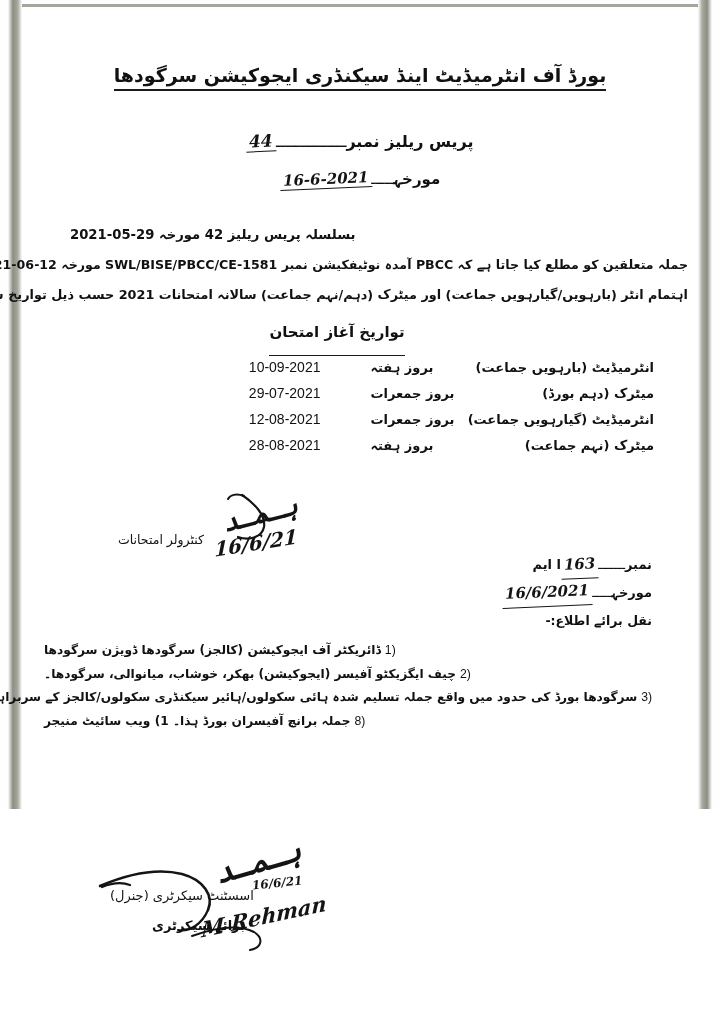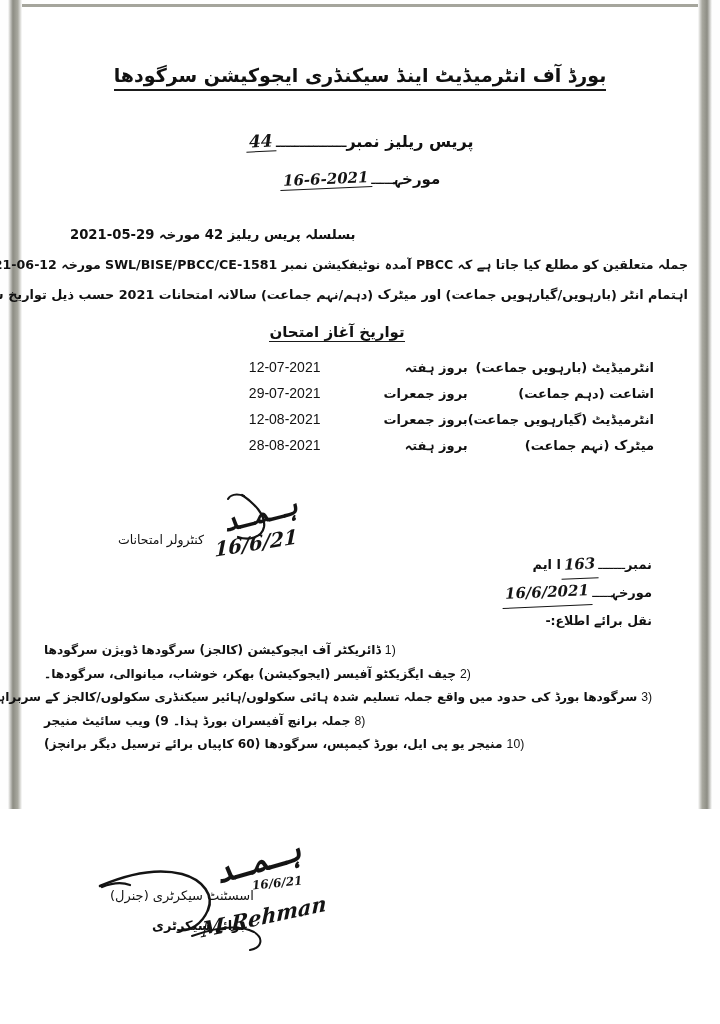--- a/index.html
+++ b/index.html
@@ -129,40 +129,40 @@
   .dates-head {
     position: absolute;
     top: 316px;
     left: 0; right: 46px;
     text-align: center;
     font-size: 15px;
     font-weight: 700;
   }
   .dates-head span.u {
     border-bottom: 1.6px solid #1a1a1a;
-    padding-bottom: 0;
+    padding-bottom: 14px;
   }
 
   .dates-table {
     position: absolute;
     top: 348px;
     left: 120px;
     right: 44px;
     border-collapse: collapse;
     direction: rtl;
   }
   .dates-table td {
     font-size: 13px;
     font-weight: 600;
     padding: 4px 0 6px;
     white-space: nowrap;
     vertical-align: middle;
   }
   .dates-table td.cls  { width: 46%; text-align: right; }
-  .dates-table td.day  { width: 24%; text-align: right; }
+  .dates-table td.day  { width: 24%; text-align: left; }
   .dates-table td.dat  { width: 30%; text-align: left; direction: ltr; font-family: "Liberation Sans", sans-serif; font-size: 14px; font-weight: 400; }
 
   
   .ctrl-block {
     position: absolute;
     top: 486px;
     left: 96px;
     width: 230px;
     height: 84px;
   }
@@ -318,24 +318,24 @@
 
       <div class="dates-head">
         <span class="u">تواریخ آغاز امتحان</span>
       </div>
 
       <table class="dates-table">
         <tbody>
           <tr>
             <td class="cls">انٹرمیڈیٹ (بارہویں جماعت)</td>
             <td class="day">بروز ہفتہ</td>
-            <td class="dat">12-07-2021</td>
+            <td class="dat">10-09-2021</td>
           </tr>
           <tr>
-            <td class="cls">اشاعت (دہم جماعت)</td>
+            <td class="cls">میٹرک (دہم بورڈ)</td>
             <td class="day">بروز جمعرات</td>
             <td class="dat">29-07-2021</td>
           </tr>
           <tr>
             <td class="cls">انٹرمیڈیٹ (گیارہویں جماعت)</td>
             <td class="day">بروز جمعرات</td>
             <td class="dat">12-08-2021</td>
           </tr>
           <tr>
             <td class="cls">میٹرک     (نہم جماعت)</td>
@@ -363,22 +363,21 @@
           <span>مورخہ</span><span class="dots">ـــــ</span><span class="hand small">16/6/2021</span>
         </div>
       </div>
 
       <div class="copy-note">نقل برائے اطلاع:-</div>
 
       <div class="dist-list">
         <span class="item"><span class="n">1)</span><span>ڈائریکٹر آف ایجوکیشن (کالجز) سرگودھا ڈویژن سرگودھا</span></span>
         <span class="item"><span class="n">2)</span><span>چیف ایگزیکٹو آفیسر (ایجوکیشن) بھکر، خوشاب، میانوالی، سرگودھا۔</span></span>
         <span class="item"><span class="n">3)</span><span>سرگودھا بورڈ کی حدود میں واقع جملہ تسلیم شدہ ہائی سکولوں/ہائیر سیکنڈری سکولوں/کالجز کے سربراہان۔</span></span>
-        <span class="item"><span class="n">8)</span><span>جملہ برانچ آفیسران بورڈ ہذا۔ 9) ویب سائیٹ منیجر</span></span>
-        <span class="item"><span class="n">10)</span><span>منیجر یو پی ایل، بورڈ کیمپس، سرگودھا (60 کاپیاں برائے ترسیل دیگر برانچز)</span></span>
+        <span class="item"><span class="n">8)</span><span>جملہ برانچ آفیسران بورڈ ہذا۔ 1) ویب سائیٹ منیجر</span></span>
       </div>
 
       <div class="bottom-sig">
         <svg class="sig-curve" width="300" height="110" viewBox="0 0 300 110">
           <path d="M18,34 C46,22 76,16 100,22 C122,28 132,44 126,58" fill="none" stroke="#141414" stroke-width="2.6" stroke-linecap="round"></path>
           <path d="M20,35 C30,31 40,30 48,33" fill="none" stroke="#141414" stroke-width="2.2" stroke-linecap="round"></path>
           <path d="M126,58 C120,72 108,80 96,78" fill="none" stroke="#141414" stroke-width="2.2" stroke-linecap="round"></path>
           <path d="M110,84 C132,76 156,72 172,80 C182,86 180,96 168,98" fill="none" stroke="#141414" stroke-width="2" stroke-linecap="round"></path>
         </svg>
         <span class="sig-scribble bs-sig-a">ہـمـد</span>

